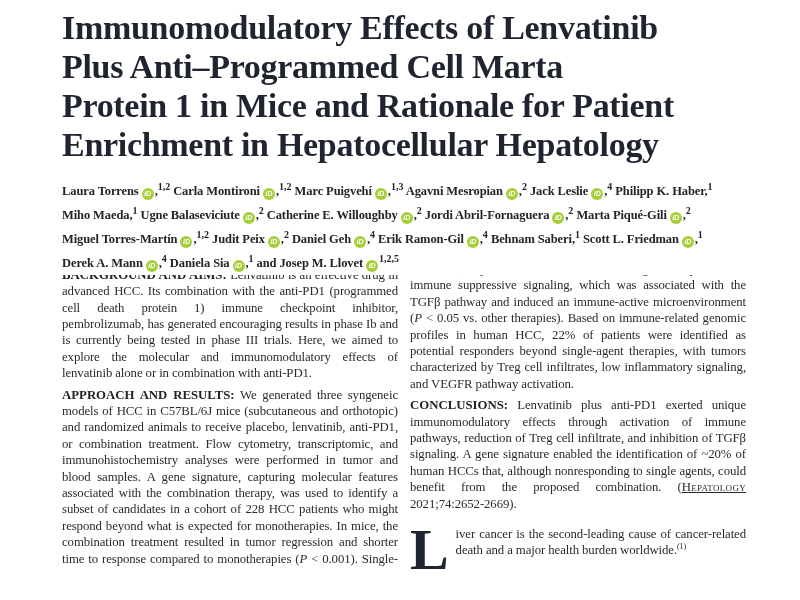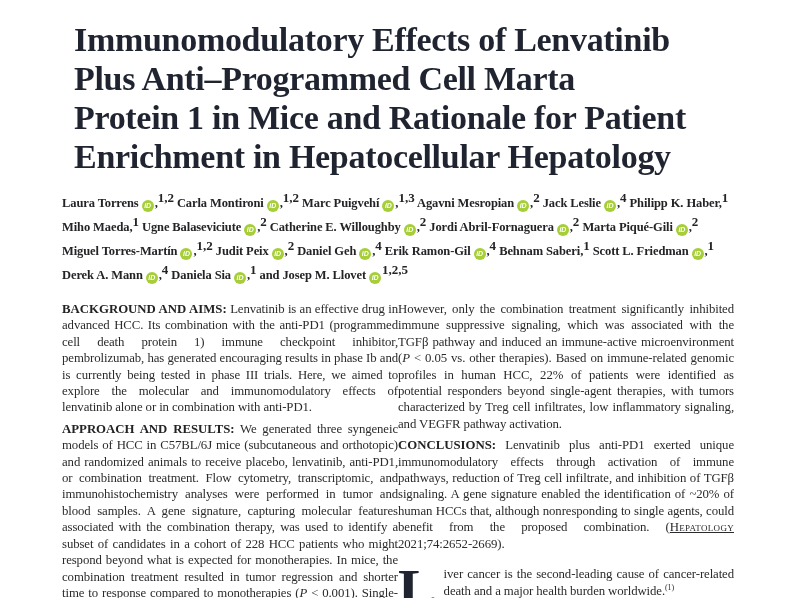--- a/index.html
+++ b/index.html
@@ -10,21 +10,21 @@
     font-family: "Liberation Serif", serif;
     color: #2b2a2c;
   }
   .page {
     box-sizing: border-box;
     width: 800px; height: 600px;
     padding: 8px 52px 0 62px;
     overflow: hidden;
   }
   .title {
-    margin: 12px;
+    margin: 0;
     font-size: 34px;
     line-height: 39px;
     font-weight: 600;
     color: #1f2430;
     letter-spacing: -0.3px;
   }
   .title .tline { display: block; white-space: nowrap; }
   .authors {
     margin-top: 15px;
     font-size: 12.5px;
@@ -40,31 +40,32 @@
     background: #A6CE39;
     color: #ffffff;
     font-family: "Liberation Sans", sans-serif;
     font-size: 7px; font-weight: bold; font-style: italic;
     line-height: 12px; text-align: center;
     vertical-align: -1px;
     margin: 0 1px 0 3px;
     cursor: pointer;
   }
   sup.aff {
-    font-size: 13px;
+    font-size: 10px;
     font-weight: bold;
     vertical-align: 5px;
     line-height: 0;
     letter-spacing: 0;
   }
   .abstract {
-    margin-top: 14px;
     display: flex;
+    gap: 12px;
     height: 297px;
     overflow: hidden;
+    align-items: flex-end;
   }
   .col {
     width: 336px;
     overflow: hidden;
   }
   .col p {
     margin: 0 0 5px 0;
     font-size: 12.8px;
     line-height: 16.4px;
     text-align: justify;

